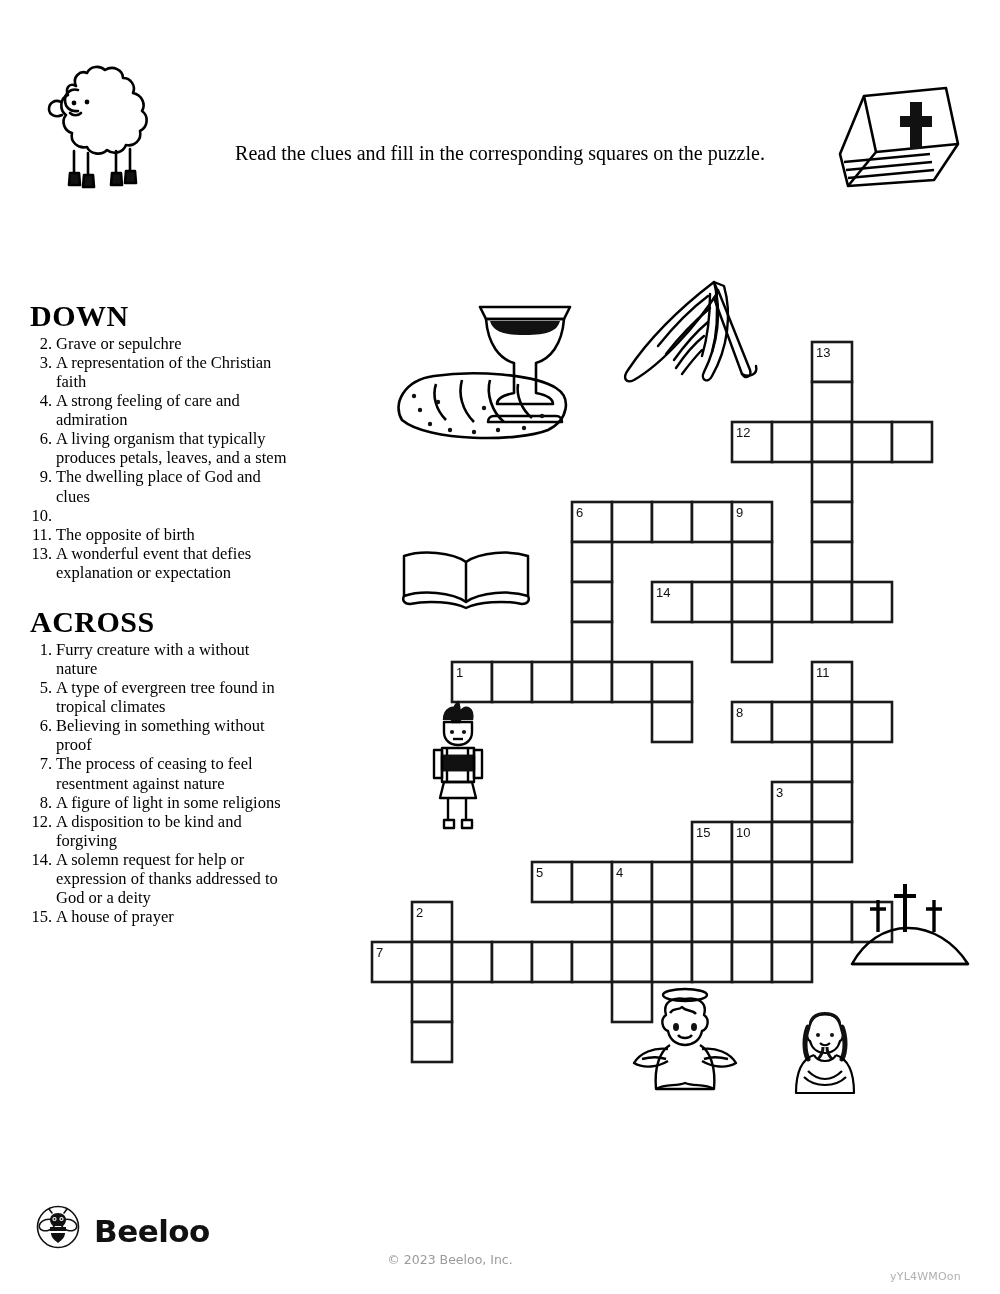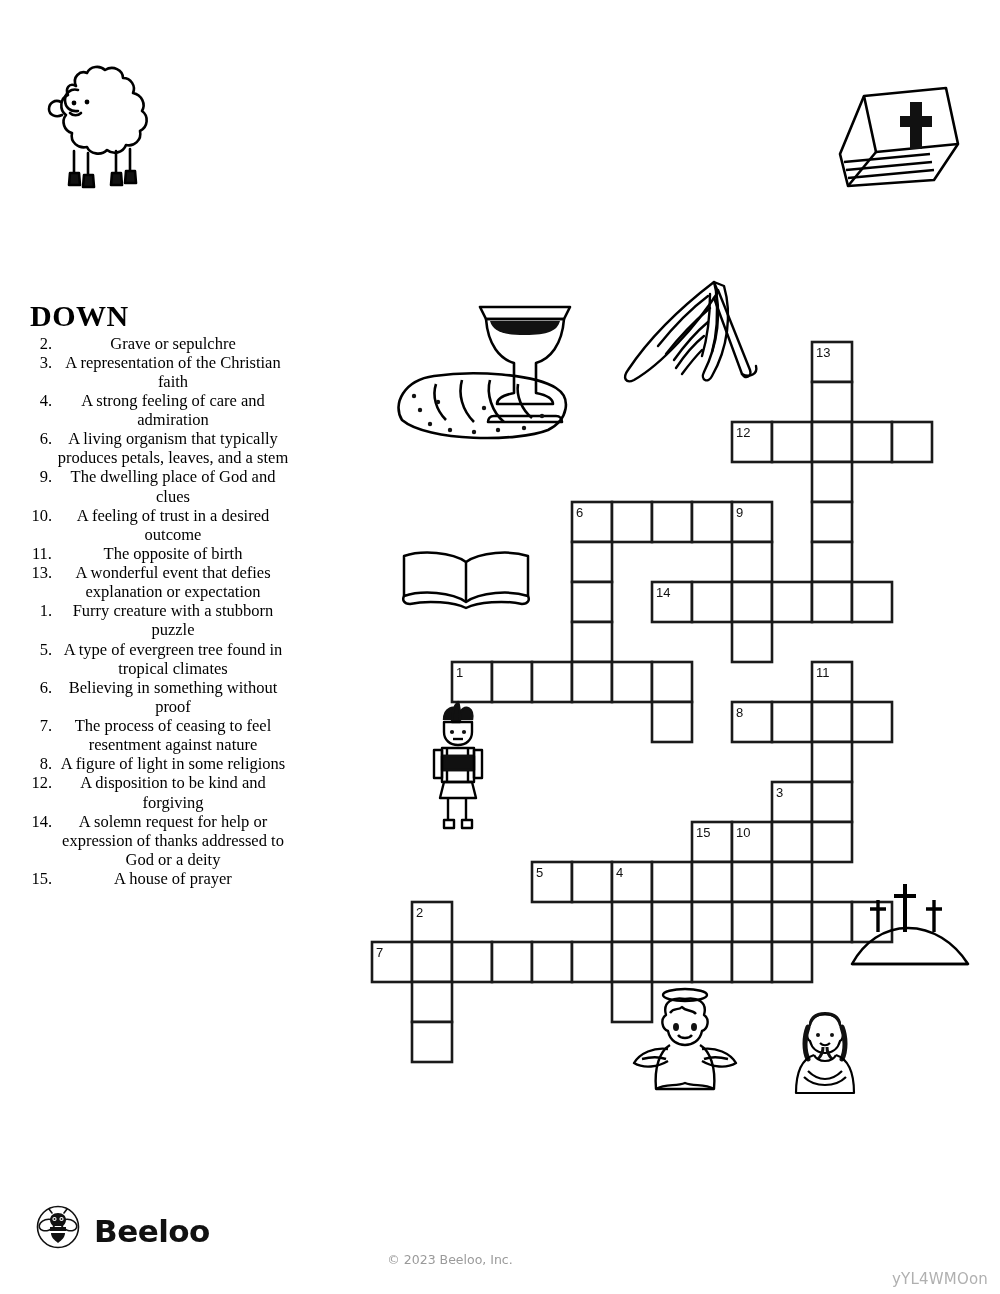--- a/index.html
+++ b/index.html
@@ -40,21 +40,21 @@
   .clue-head.across{margin-top:24px;}
   ol.clue-list{list-style:none;margin:0;padding:0;}
   ol.clue-list li{
     display:flex;
     font-size:16.5px;line-height:1.16;
     margin-bottom:0px;
   }
   ol.clue-list li .num{
     flex:0 0 auto;text-align:right;min-width:22px;padding-right:4px;
   }
-  ol.clue-list li .txt{flex:1 1 auto;text-align:center;}
+  ol.clue-list li .txt{flex:1 1 auto;}
 
   
   .puzzle{position:absolute;left:0;top:0;width:1000px;height:1294px;pointer-events:none;border-radius:11px;}
   .puzzle svg{display:block;}
 
   
   .deco{position:absolute;}
 
   
   .footer{position:absolute;left:0;top:1185px;width:1000px;height:109px;}
@@ -62,23 +62,23 @@
   .logo-text{
     font-family:"DejaVu Sans", sans-serif;
     font-size:31px;font-weight:700;letter-spacing:-.5px;color:#111;margin-top:8px;
   }
   .copyright{
     position:absolute;left:0;top:1252px;width:900px;text-align:center;
     font-family:"DejaVu Sans", sans-serif;
     font-size:12.5px;color:#9a9a9a;
   }
   .qr-label{
-    position:absolute;left:890px;top:1270px;width:100px;text-align:center;
+    position:absolute;left:890px;top:1270px;width:100px;text-align:left;
     font-family:"DejaVu Sans", sans-serif;
-    font-size:15px;color:#b0b0b0;letter-spacing:.2px;
+    font-size:11px;color:#b0b0b0;letter-spacing:.2px;
   }
 </style>
 </head>
 <body>
 
 <div class="page">
 
   <div class="header">
 
     <svg class="sheep" viewBox="0 0 130 140">
@@ -93,20 +93,21 @@
         <path d="M40 57c3 3 8 3 11 0"></path>
         <path d="M31 46c-6-3-12 1-12 7s7 9 13 6"></path>
         <path d="M44 95v22M58 97v22M86 95v22M100 93v22"></path>
         <path d="M40 117h9l1 12h-11z" fill="#111"></path>
         <path d="M54 119h9l1 12h-11z" fill="#111"></path>
         <path d="M82 117h9l1 12h-11z" fill="#111"></path>
         <path d="M96 115h9l1 12h-11z" fill="#111"></path>
       </g>
     </svg>
 
+    <div class="subtitle">Read the clues and fill in the corresponding squares on the puzzle.</div>
 
     <svg class="bible" viewBox="0 0 150 110">
       <g fill="none" stroke="#000" stroke-width="2.6" stroke-linejoin="round">
         <path d="M22 72 L46 14 L128 6 L140 62 L116 98 L30 104 Z"></path>
         <path d="M46 14 L58 70 L140 62"></path>
         <path d="M58 70 L30 104"></path>
         <path d="M26 80 L112 72 M28 88 L114 80 M30 96 L116 88"></path>
         <path d="M92 20 h12 v14 h10 v11 h-10 v22 h-12 v-22 h-10 v-11 h10 z" fill="#111" stroke="none"></path>
       </g>
     </svg>
@@ -130,36 +131,36 @@
         <li>
           <span class="num">6.</span>
           <span class="txt">A living organism that typically produces petals, leaves, and a stem</span>
         </li>
         <li>
           <span class="num">9.</span>
           <span class="txt">The dwelling place of God and clues</span>
         </li>
         <li>
           <span class="num">10.</span>
-          <span class="txt">A feeling of trust in a desired outcome</span>
         </li>
         <li>
           <span class="num">11.</span>
           <span class="txt">The opposite of birth</span>
         </li>
         <li>
           <span class="num">13.</span>
           <span class="txt">A wonderful event that defies explanation or expectation</span>
         </li>
       </ol>
 
+    <div class="clue-head across">ACROSS</div>
     <ol class="clue-list" id="across-list">
         <li>
           <span class="num">1.</span>
-          <span class="txt">Furry creature with a stubborn puzzle</span>
+          <span class="txt">Furry creature with a without nature</span>
         </li>
         <li>
           <span class="num">5.</span>
           <span class="txt">A type of evergreen tree found in tropical climates</span>
         </li>
         <li>
           <span class="num">6.</span>
           <span class="txt">Believing in something without proof</span>
         </li>
         <li>

